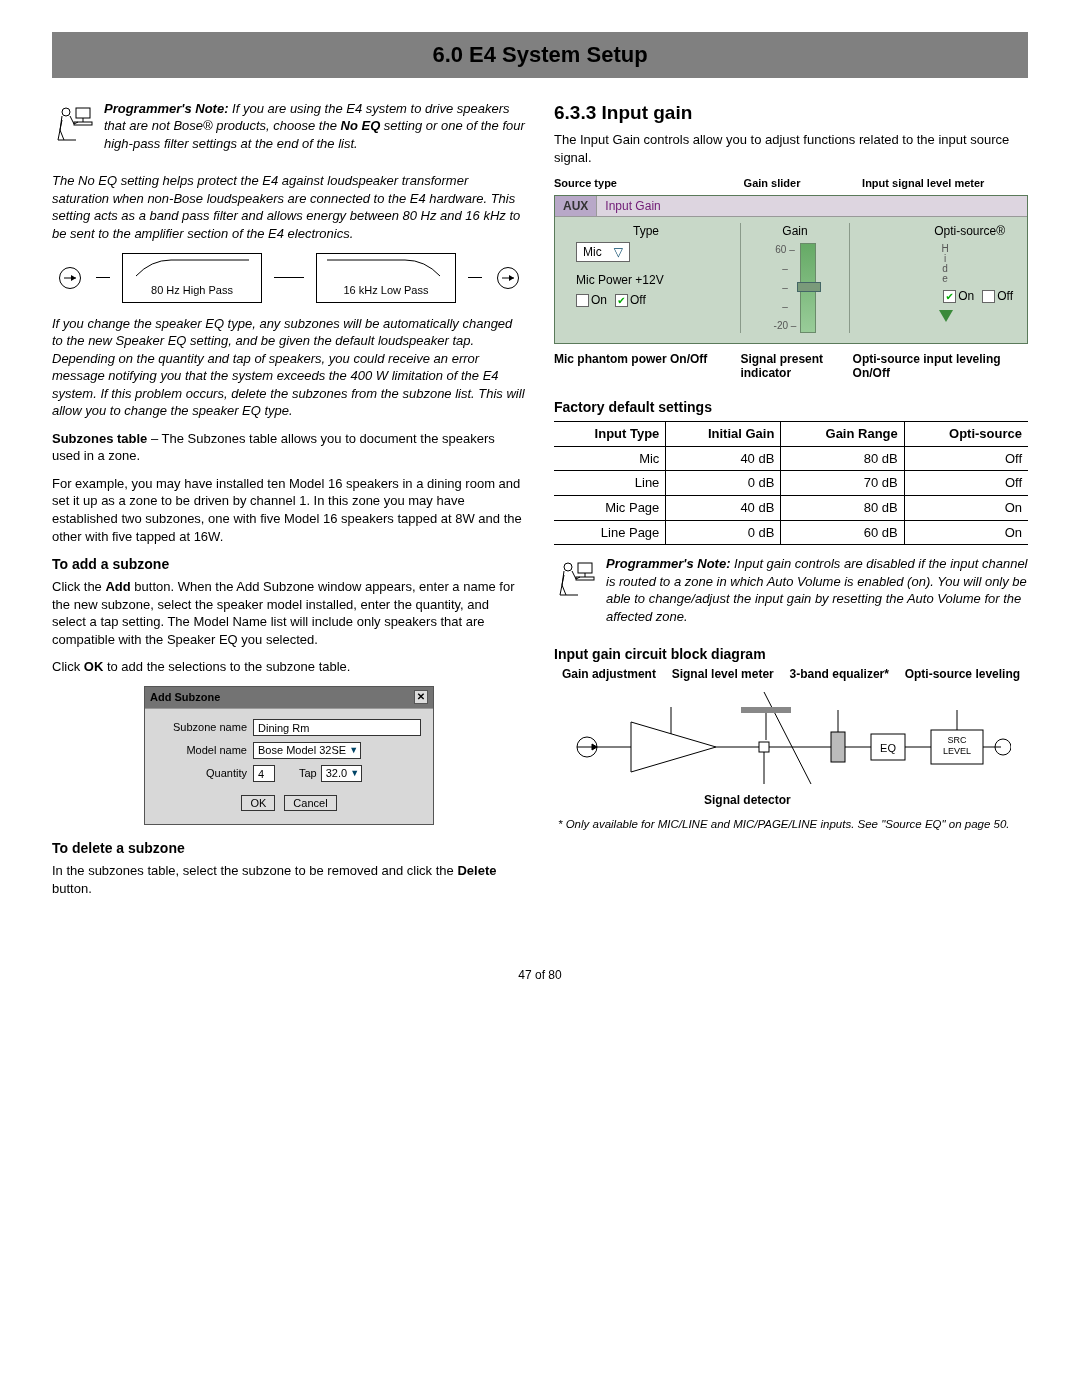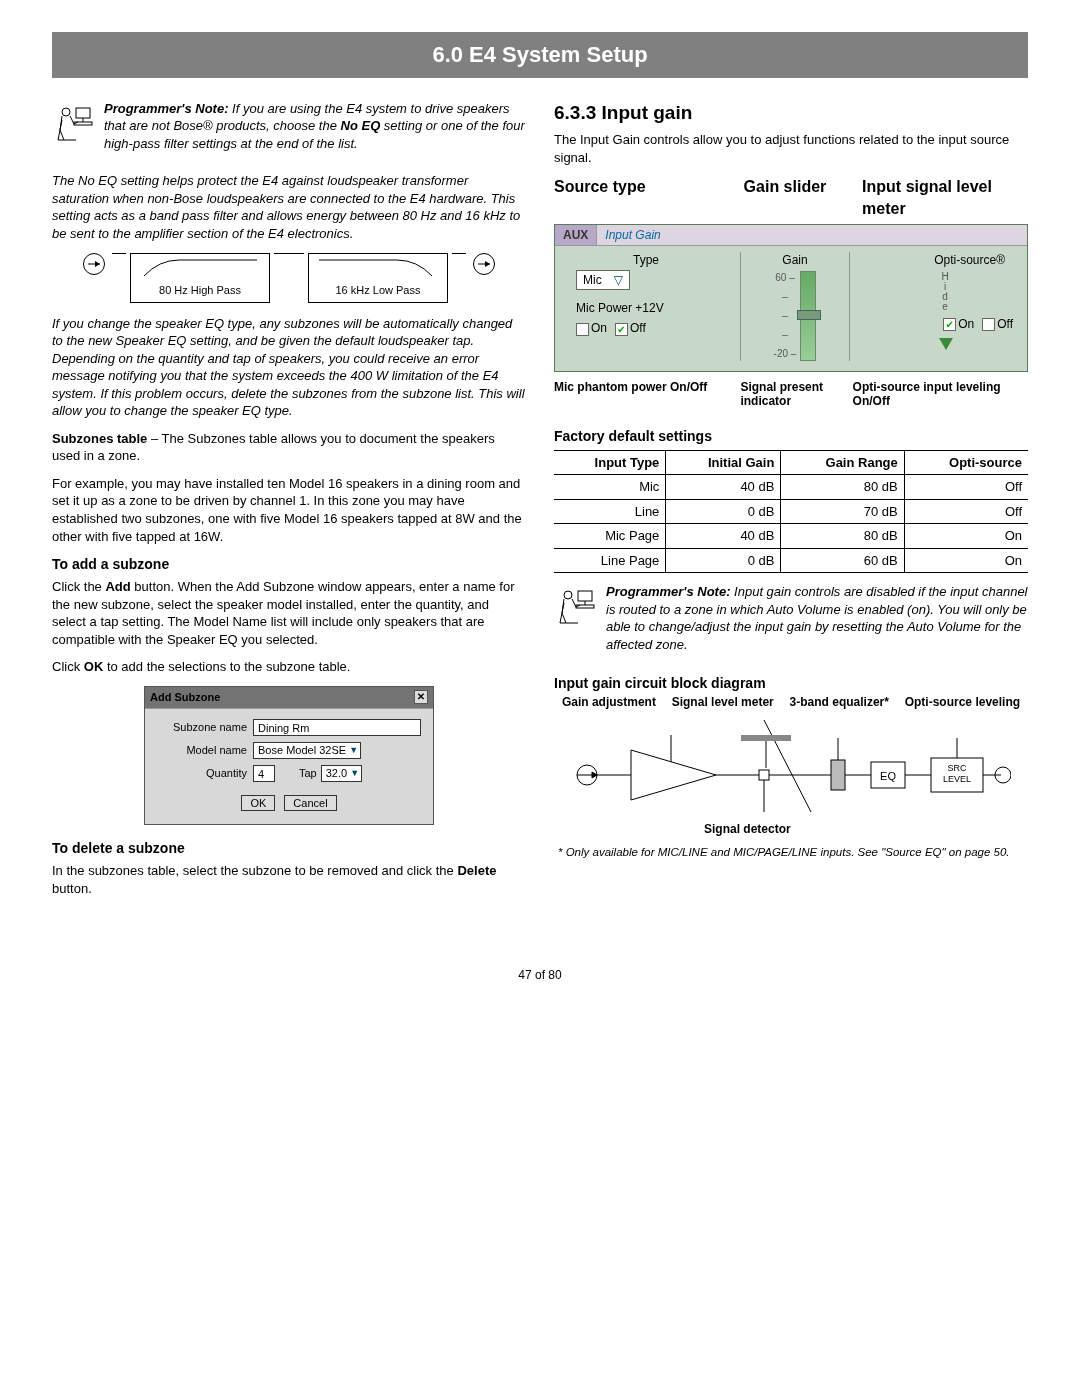--- a/index.html
+++ b/index.html
@@ -8,43 +8,43 @@
     font-size: 13px;
     line-height: 1.35;
     color: #000;
     background: #fff;
     width: 1080px;
     margin: 0 auto;
     padding: 32px 52px 20px 52px;
   }
   .header-bar {
     background: #808080;
-    color: #ffffff;
+    color: #000000;
     font-weight: bold;
     font-size: 22px;
     text-align: center;
     padding: 8px 0;
     margin-bottom: 22px;
   }
   .columns { display: flex; gap: 28px; }
   .col { flex: 1; }
   .note-block { display: flex; gap: 8px; margin-bottom: 10px; }
   .note-icon {
     width: 44px; height: 44px; flex: 0 0 44px;
     border: 0;
   }
   .note-icon svg { width: 100%; height: 100%; }
   p { margin-bottom: 10px; }
   .italic { font-style: italic; }
   .bold { font-weight: bold; }
   h2.section { font-size: 19px; font-weight: bold; margin-bottom: 6px; }
   h3.sub { font-size: 14px; font-weight: bold; margin: 10px 0 4px 0; }
   .filter-diagram {
-    display: flex; justify-content: center;
-    gap: 4px; margin: 8px 0 12px 0; font-size: 11px;
+    display: flex; align-items: center; justify-content: center;
+    gap: 12px; margin: 8px 0 12px 0; font-size: 11px;
   }
   .filter-box {
     border: 1px solid #000; width: 140px; height: 50px;
     position: relative; padding: 4px;
   }
   .filter-box .curve { position:absolute; top:4px; left:8px; right:8px; height:20px; }
   .filter-label { position:absolute; bottom:4px; left:0; right:0; text-align:center; }
   .flow-circle {
     width: 22px; height: 22px; border: 1.5px solid #000; border-radius: 50%;
     display: inline-flex; align-items: center; justify-content: center;
@@ -64,31 +64,31 @@
   .dlg-body { padding: 10px 12px; }
   .dlg-row { display:flex; align-items:center; margin-bottom:6px; }
   .dlg-label { width: 96px; text-align: right; padding-right: 6px; }
   .dlg-input { border:1px solid #333; background:#fff; padding:1px 4px; height:17px; }
   .dlg-select { border:1px solid #333; background:#fff; padding:0 14px 0 4px; height:17px; position:relative; display:inline-block;}
   .dlg-select::after { content:"▼"; position:absolute; right:2px; top:1px; font-size:9px; color:#046; }
   .dlg-buttons { text-align:center; padding: 8px 0 4px 0; }
   .dlg-btn { border:1px solid #333; background:#ddd; padding:1px 8px; margin:0 3px; font-size:11px; }
 
   
-  .label-row { display:flex; font-size:16px; font-weight:bold; }
+  .label-row { display:flex; font-size:11px; font-weight:bold; }
   .label-row span { flex:1; }
 
   .input-gain-panel {
     border: 1px solid #5a7a5a; background: #c8d8c8;
     margin: 4px 0 8px 0; font-family: Tahoma, sans-serif;
     font-size: 12px; position:relative;
   }
   .ig-titlebar { display:flex; background:#ddd5e0; border-bottom:1px solid #999;}
   .ig-aux { background:#b8a8c8; color:#333; font-weight:bold; padding:2px 8px; border-right:1px solid #999;}
-  .ig-title { padding:2px 8px; color:#0369a1;font-style:italic; }
+  .ig-title { padding:2px 8px; color:#701a75; }
   .ig-body { display:flex; padding:6px 10px 10px 21px; gap:24px; }
   .ig-col { }
   .ig-type-box { border:1px solid #666; background:#fff; padding:1px 6px; display:inline-flex; align-items:center; gap:12px; margin-top:2px;}
   .ig-type-box::after { content:"▽"; color:#046; font-size:12px; }
   .ig-mic-power { margin-top:10px; }
   .ig-onoff { display:flex; gap:8px; margin-top:4px; }
   .ig-check { width:13px; height:13px; border:1px solid #666; background:#fff; display:inline-block; vertical-align:middle; margin-right:2px; text-align:center; line-height:11px; font-size:10px; color:#0a0;}
   .ig-gain-col { border-left:1px solid #8a9a8a; border-right:1px solid #8a9a8a; padding:0 10px; text-align:center; flex:0 0 110px;}
   .ig-slider-wrap { display:flex; align-items:center; justify-content:center; gap:4px; margin-top:3px;}
   .ig-scale { font-size:10px; color:#555; display:flex; flex-direction:column; justify-content:space-between; height:90px;}

